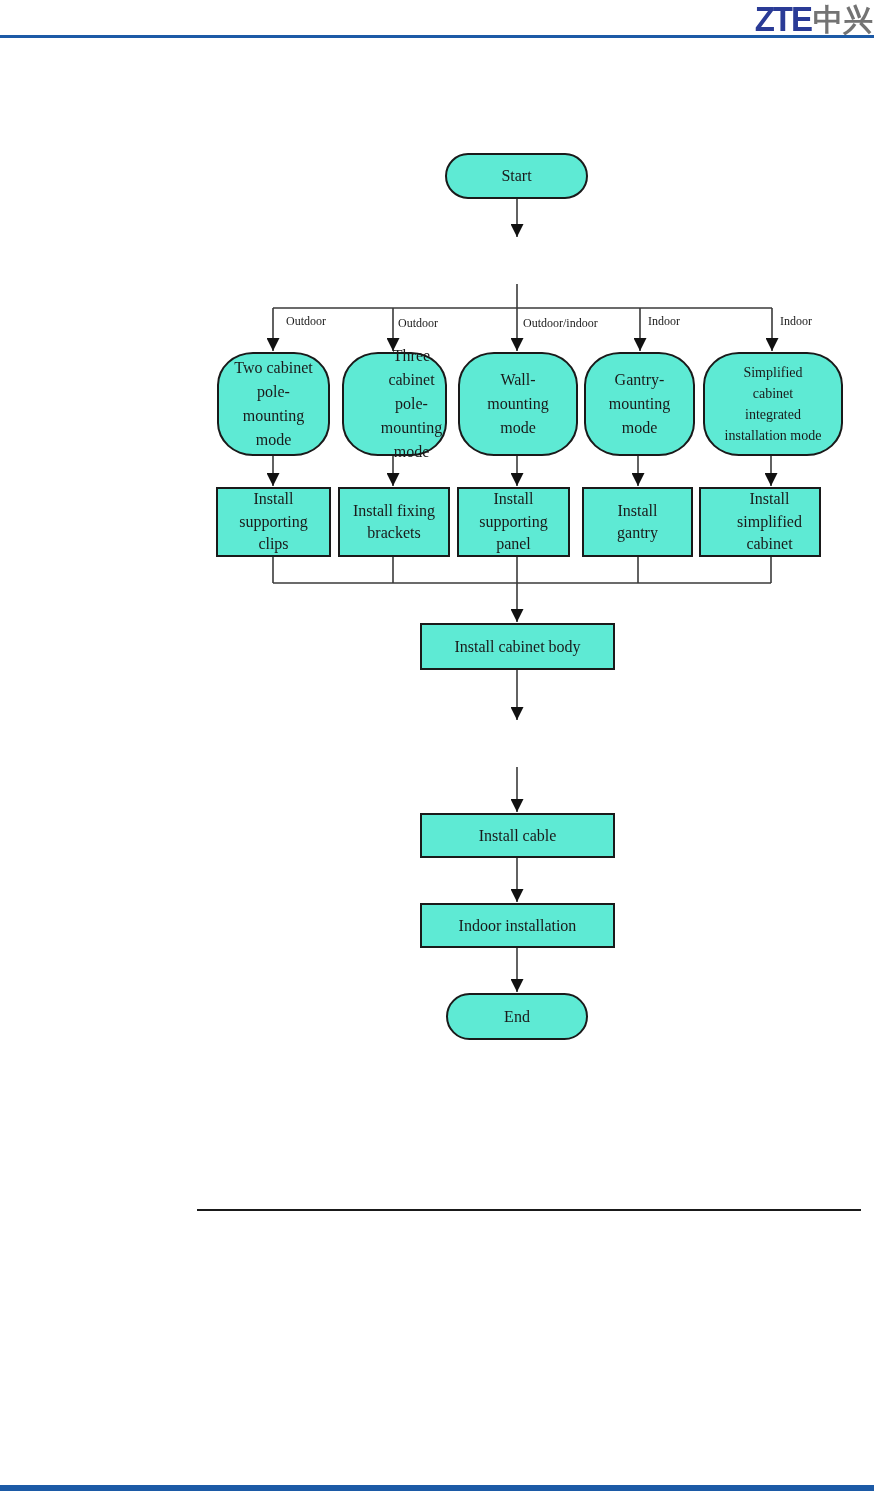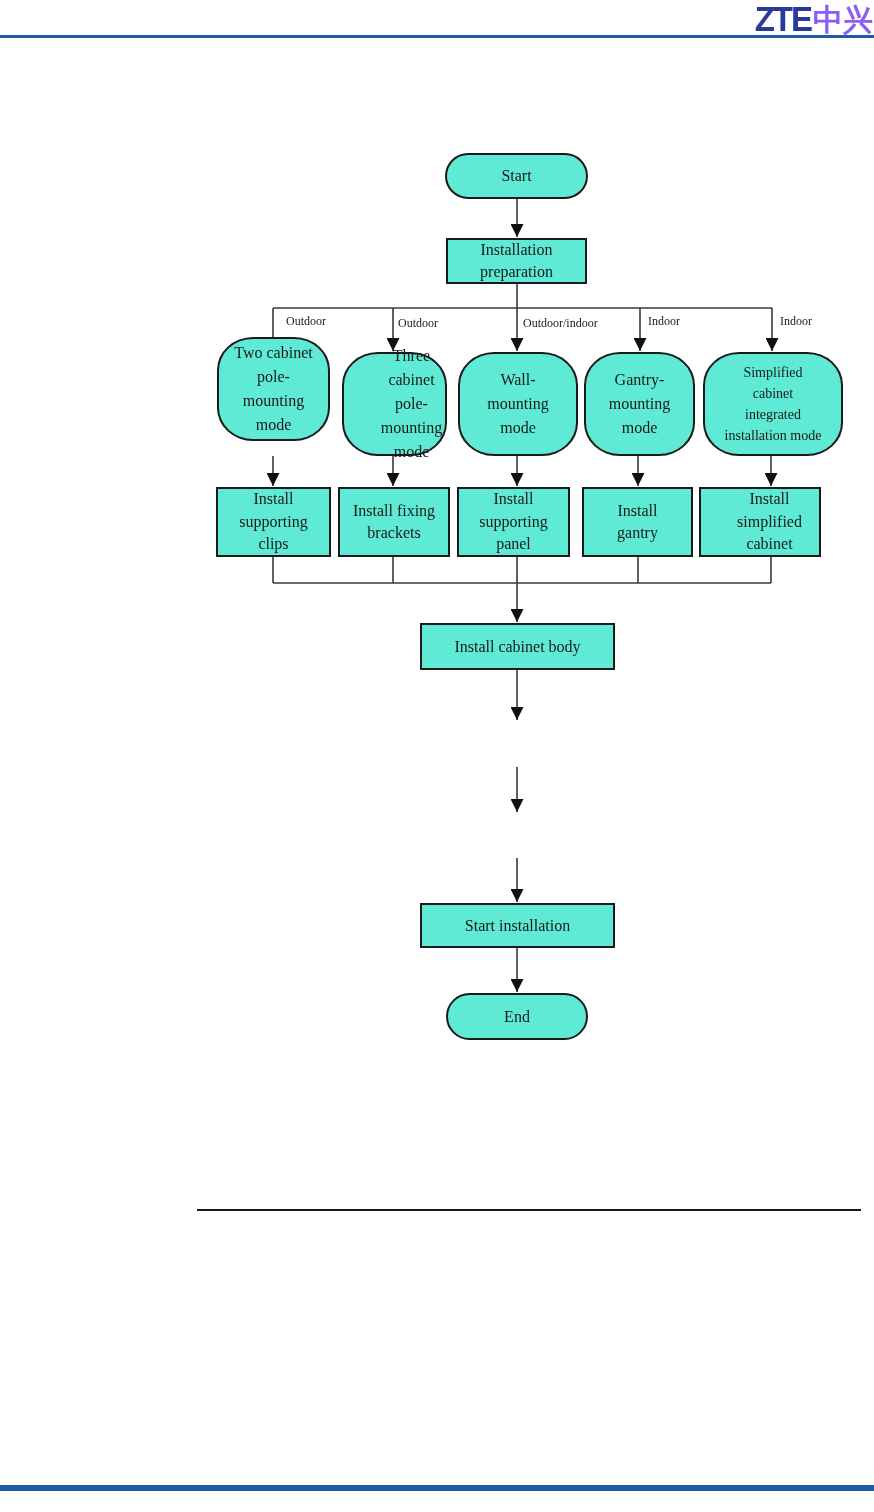--- a/index.html
+++ b/index.html
@@ -20,21 +20,21 @@
     position:absolute;right:1px;top:2px;height:33px;
     display:flex;align-items:flex-end;
     font-family:"Liberation Sans","DejaVu Sans",sans-serif;
     font-weight:bold;line-height:1;justify-content:center;
   }
   .logo-zte{
     font-size:33px;color:#2a3b96;letter-spacing:-2px;
     transform:scaleY(1.05);
   }
   .logo-cn{
-    font-size:30px;color:#8b5cf6;letter-spacing:0px;margin-left:2px;
+    font-size:30px;color:#737373;letter-spacing:0px;margin-left:2px;
   }
   
   svg.connectors{position:absolute;left:0;top:0;}
   svg.connectors line,svg.connectors polyline{stroke:#3a3a3a;stroke-width:1.6;fill:none;}
   
   .node{
     position:absolute;
     box-sizing:border-box;
     border:2px solid #1a1a1a;
     background:#5eead4;
@@ -44,21 +44,21 @@
     font-size:16px;line-height:1.45;
   }
   .stadium{border-radius:24px;}
   .mode{border-radius:36px 36px 36px 36px / 33px 33px 33px 33px;line-height:1.5;}
   
   #n-start{left:445px;top:153px;width:143px;height:46px;}
   #n-end  {left:446px;top:993px;width:142px;height:47px;}
   
   #n-prep {left:446px;top:238px;width:141px;height:46px;line-height:1.35;}
   
-  #n-mode1{left:217px;top:337px;width:113px;height:104px;}
+  #n-mode1{left:217px;top:352px;width:113px;height:104px;}
   #n-mode2{left:342px;top:352px;width:105px;height:104px;padding-left:34px;}
   #n-mode3{left:458px;top:352px;width:120px;height:104px;}
   #n-mode4{left:584px;top:352px;width:111px;height:104px;}
   #n-mode5{left:703px;top:352px;width:140px;height:104px;font-size:14px;}
   
   #n-step1{left:216px;top:487px;width:115px;height:70px;line-height:1.4;}
   #n-step2{left:338px;top:487px;width:112px;height:70px;line-height:1.4;}
   #n-step3{left:457px;top:487px;width:113px;height:70px;line-height:1.4;}
   #n-step4{left:582px;top:487px;width:111px;height:70px;line-height:1.4;}
   #n-step5{left:699px;top:487px;width:122px;height:70px;line-height:1.4;padding-left:19px;}
@@ -132,22 +132,20 @@
     <g>
       <line x1="517" y1="670" x2="517" y2="720" marker-end="url(#arw)"></line>
       <line x1="517" y1="767" x2="517" y2="812" marker-end="url(#arw)"></line>
       <line x1="517" y1="858" x2="517" y2="902" marker-end="url(#arw)"></line>
       <line x1="517" y1="948" x2="517" y2="992" marker-end="url(#arw)"></line>
     </g>
   </svg>
 
   <div class="node stadium" id="n-start">Start</div>
 
-  <div class="node" id="n-prep">Installation
-preparation</div>
 
   <div class="branch-label" id="bl-1">Outdoor</div>
   <div class="branch-label" id="bl-2">Outdoor</div>
   <div class="branch-label" id="bl-3">Outdoor/indoor</div>
   <div class="branch-label" id="bl-4">Indoor</div>
   <div class="branch-label" id="bl-5">Indoor</div>
 
   <div class="node mode" id="n-mode1">Two cabinet
 pole-
 mounting
@@ -174,20 +172,21 @@
 brackets</div>
   <div class="node" id="n-step3">Install
 supporting
 panel</div>
   <div class="node" id="n-step4">Install
 gantry</div>
   <div class="node" id="n-step5">Install simplified
 cabinet</div>
 
   <div class="node" id="n-body">Install cabinet body</div>
-  <div class="node" id="n-check">Start installation</div>
+  <div class="node" id="n-cable">Install cable</div>
+  <div class="node" id="n-check">Indoor installation</div>
 
   <div class="node stadium" id="n-end">End</div>
 
   <div class="footnote-rule"></div>
   <div class="bottom-rule"></div>
 
 </div>
 
 </body></html>

